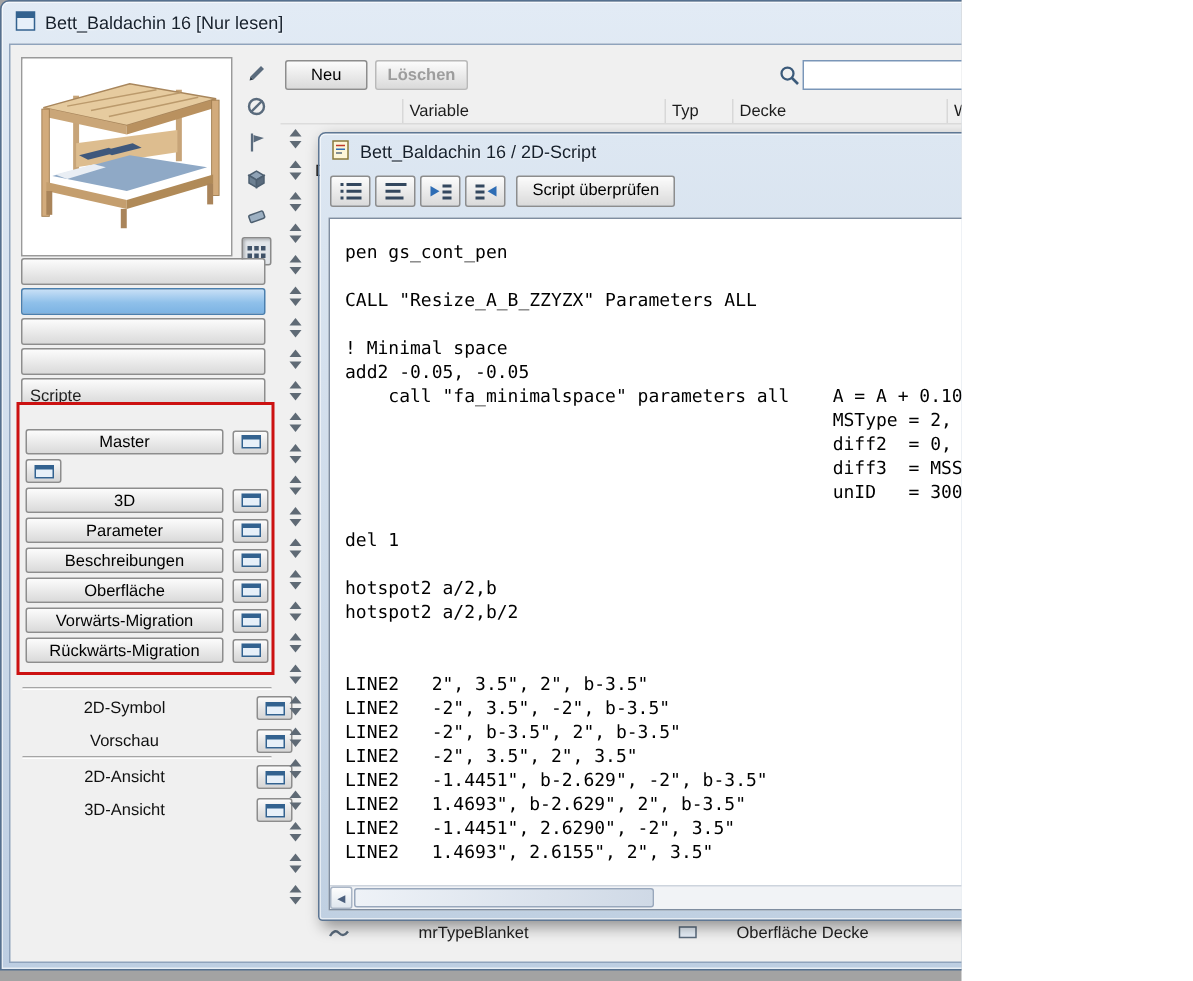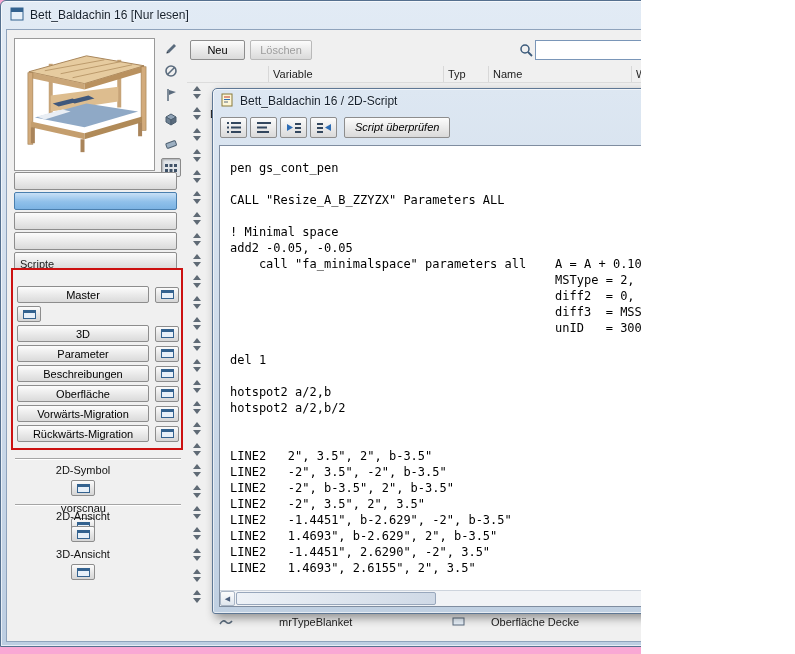--- a/index.html
+++ b/index.html
@@ -1,19 +1,19 @@
 <!DOCTYPE html>
 <html><head>
 <meta charset="utf-8">
 <style>
   * { margin:0; padding:0; box-sizing:border-box; }
   html,body { width:795px; height:654px; overflow:hidden; }
   body { font-family:"Liberation Sans",sans-serif; font-size:11px; color:#000; }
 
-  .desktop { position:relative; width:641px; height:654px; background:#f9a8d4; overflow:hidden; }
+  .desktop { position:relative; width:641px; height:654px; background:#a3a3a3; overflow:hidden; }
 
   
   .main-window { position:absolute; left:0; top:0; width:795px; height:647px;
     background:linear-gradient(#e2ebf5,#bdcee2);
     border:1px solid #55708f; border-radius:6px 6px 0 0;
     box-shadow:inset 0 0 0 1px rgba(255,255,255,.65); }
   .titlebar { position:absolute; left:0; top:0; right:0; height:28px;
     display:flex; align-items:center; gap:6px; padding:0 9px; }
   .title-text { font-size:12px; color:#16202c; text-shadow:0 1px 1px rgba(255,255,255,.8); }
   .cap-btn { margin-left:auto; width:28px; height:17px; cursor:pointer;
@@ -22,21 +22,21 @@
     font-size:12px; line-height:13px; color:#2a3a4e; text-align:center; }
 
   .client { position:absolute; left:5px; top:28px; width:785px; height:613px;
     background:#f0f0f0; border:1px solid #8fa3bc; overflow:hidden; }
 
   
   .btn { background:linear-gradient(#fcfcfc,#e9e9e9 55%,#dadada);
     border:1px solid #8d8d8d; border-radius:2px; color:#000;
     font-family:inherit; font-size:11px;
     display:flex; align-items:center; justify-content:center; cursor:pointer; }
-  .btn.disabled { color:#9d9d9d; border-color:#b9b9b9; cursor:default; }
+  .btn.disabled { color:#9d9d9d; border-color:#b9b9b9; cursor:default;font-weight:bold; }
 
   
   .thumb-box { position:absolute; left:7px; top:8px; width:141px; height:133px;
     background:#fff; border:1px solid #9a9a9a; }
   .tool-strip { position:absolute; left:152px; top:8px; width:24px;
     display:flex; flex-direction:column; align-items:center; gap:7px; }
   .tool-ic { width:18px; height:17px; display:flex; align-items:center; justify-content:center; cursor:pointer; }
   .tool-ic.pressed { border:1px solid #8a8a8a; background:#e2e6ea;
     box-shadow:inset 1px 1px 2px rgba(0,0,0,.25); border-radius:2px; width:20px; height:19px; }
 
@@ -55,21 +55,21 @@
 
   .winbtn { width:24px; height:16px; background:linear-gradient(#fcfcfc,#e3e3e3 60%,#d6d6d6);
     border:1px solid #8d8d8d; border-radius:2px; display:flex; align-items:center;
     justify-content:center; cursor:pointer; }
   .winglyph { width:13px; height:9px; border:1px solid #33628f; border-top:3px solid #33628f;
     background:#e7f0f9; }
 
   .sep { position:absolute; left:8px; width:166px; height:2px;
     border-top:1px solid #a5a5a5; border-bottom:1px solid #fff; }
   .label-rows { position:absolute; left:10px; display:flex; flex-direction:column; gap:6px; }
-  .label-row { display:flex; align-items:center; gap:4px;flex-direction:column; }
+  .label-row { display:flex; align-items:center; gap:22px; }
   .label-row .row-label { width:132px; text-align:center; color:#111; }
 
   
   .search-input { position:absolute; left:528px; top:10px; width:206px; height:20px;
     border:1px solid #7a96b8; background:#fff; font-family:inherit; font-size:11px; padding:0 4px; }
   .nav-btn { position:absolute; top:10px; width:15px; height:20px; font-size:8px; color:#2a6fc0; }
   .hdr { position:absolute; top:38px; color:#1c1c1c; }
   .hdr-line { position:absolute; left:180px; top:52px; width:596px; height:1px; background:#dcdcdc; }
   .hdr-vline { position:absolute; top:36px; width:1px; height:16px; background:#d8d8d8; }
 
@@ -104,21 +104,21 @@
   .cw-btn { width:22px; height:15px; background:linear-gradient(#ffffff,#d8e1ec 50%,#c3d0df);
     border:1px solid #70809a; border-radius:2px; display:flex; align-items:center;
     justify-content:center; cursor:pointer; }
   .cw-close { width:31px; background:linear-gradient(#f3a895,#dd5b42 55%,#c23b26);
     border-color:#8f2b1b; color:#fff; font-weight:bold; font-size:11px; line-height:1; }
   .min-glyph { width:8px; height:3px; background:#26415f; margin-top:6px; }
   .max-glyph { width:9px; height:8px; border:1px solid #26415f; border-top:3px solid #26415f; }
 
   .child-toolbar { height:28px; display:flex; align-items:center; gap:3px; padding:0 7px; }
   .icon-btn { width:27px; height:21px; }
-  .check-btn { height:21px; padding:0 10px; margin-left:4px;font-style:italic; }
+  .check-btn { height:21px; padding:0 10px; margin-left:4px; }
 
   .child-content { position:absolute; left:6px; top:56px; right:6px; bottom:6px;
     background:#fff; border:1px solid #7f8da0; overflow:hidden; }
   .script-pre { position:absolute; left:0; top:0; right:16px; bottom:16px; overflow:hidden;
     font-family:"DejaVu Sans Mono",monospace; font-size:12px; line-height:16px;
     padding:14px 0 0 10px; color:#000; }
 
   .vscroll { position:absolute; top:0; right:0; width:16px; bottom:16px;
     background:#f1f3f6; border-left:1px solid #cdd4dd; }
   .hscroll { position:absolute; left:0; bottom:0; right:16px; height:16px;
@@ -325,21 +325,21 @@
             <line x1="9" y1="9" x2="13" y2="13" stroke="#3b5a7a" stroke-width="1.8"></line>
           </svg>
       </span>
       <input class="search-input" value="" style="">
       <button class="btn nav-btn" style="left:737px;">◀</button>
       <button class="btn nav-btn" style="left:753px;">▶</button>
 
       <span class="hdr" style="left:203px;margin-top:40px;">Darstellung</span>
       <span class="hdr" style="left:266px;text-align:right;">Variable</span>
       <span class="hdr" style="left:441px;">Typ</span>
-      <span class="hdr" style="left:486px;">Name</span>
+      <span class="hdr" style="left:486px;">Decke</span>
       <span class="hdr" style="left:629px;">Wert</span>
       <div class="hdr-vline" style="left:261px;"></div>
       <div class="hdr-vline" style="left:436px;"></div>
       <div class="hdr-vline" style="left:481px;"></div>
       <div class="hdr-vline" style="left:624px;"></div>
       <div class="hdr-line"></div>
 
       <div class="handles-col">
 
       <span class="handle">

